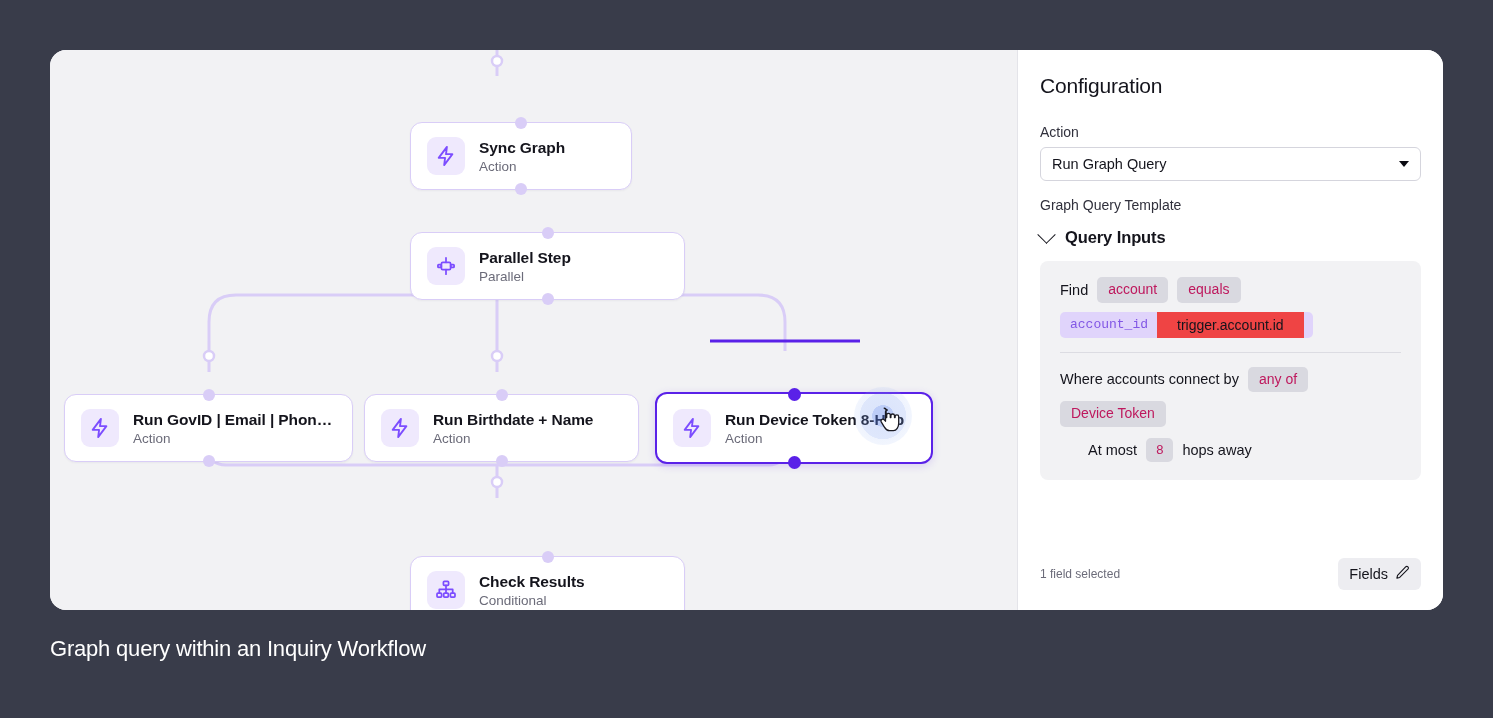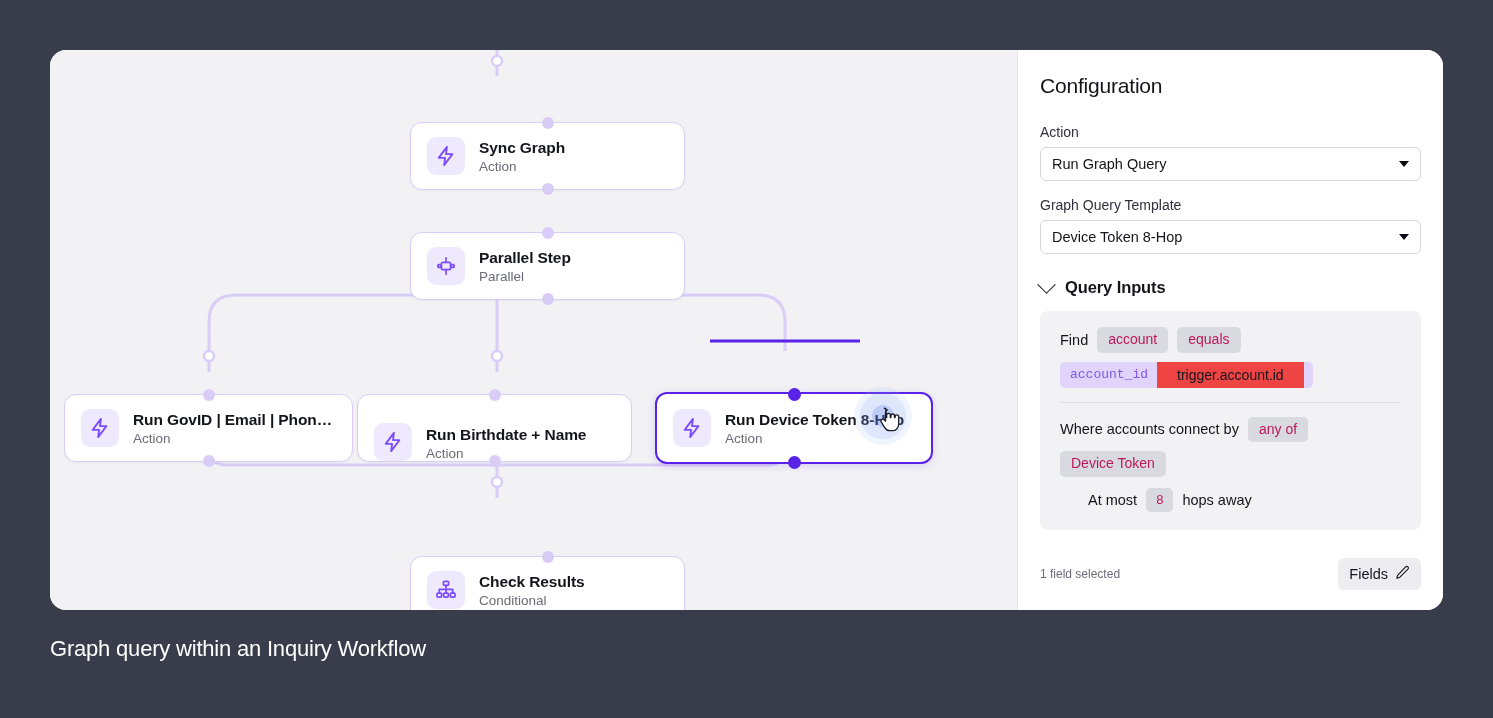--- a/index.html
+++ b/index.html
@@ -258,21 +258,21 @@
           <circle cx="735" cy="376" r="5"></circle>
           <circle cx="447" cy="432" r="5"></circle>
         </g>
 
         <g fill="none" stroke="#5a21e8" stroke-width="3">
           <path d="M660 291 L810 291"></path>
           <path d="M660 362 L810 362"></path>
         </g>
       </svg>
 
-      <div class="node" style="left:360px; top:72px; width:275px; height:68px;">
+      <div class="node" style="left:360px; top:72px; width:222px; height:68px;">
         <span class="dot top"></span>
         <span class="node-icon">
           <svg width="22" height="22" viewBox="0 0 24 24" fill="none" stroke="#7c4dff" stroke-width="2" stroke-linecap="round" stroke-linejoin="round">
             <polygon points="13 2 4 14 11 14 10 22 19 10 12 10 13 2"></polygon>
           </svg>
         </span>
         <span class="node-text">
           <span class="node-title">Sync Graph</span>
           <span class="node-sub">Action</span>
         </span>
@@ -304,21 +304,21 @@
             <polygon points="13 2 4 14 11 14 10 22 19 10 12 10 13 2"></polygon>
           </svg>
         </span>
         <span class="node-text">
           <span class="node-title">Run GovID | Email | Phon…</span>
           <span class="node-sub">Action</span>
         </span>
         <span class="dot bottom"></span>
       </div>
 
-      <div class="node" style="left:307px; top:344px; width:275px; height:68px;align-items:flex-end;">
+      <div class="node" style="left:314px; top:344px; width:275px; height:68px;">
         <span class="dot top"></span>
         <span class="node-icon">
           <svg width="22" height="22" viewBox="0 0 24 24" fill="none" stroke="#7c4dff" stroke-width="2" stroke-linecap="round" stroke-linejoin="round">
             <polygon points="13 2 4 14 11 14 10 22 19 10 12 10 13 2"></polygon>
           </svg>
         </span>
         <span class="node-text">
           <span class="node-title">Run Birthdate + Name</span>
           <span class="node-sub">Action</span>
         </span>
@@ -370,24 +370,20 @@
     <div class="panel">
       <div class="panel-title">Configuration</div>
 
       <div class="field-label">Action</div>
       <div class="select">
         <span>Run Graph Query</span>
         <span class="caret"></span>
       </div>
 
       <div class="field-label">Graph Query Template</div>
-      <div class="select">
-        <span>Device Token 8-Hop</span>
-        <span class="caret"></span>
-      </div>
 
       <div class="section-head">
         <span class="chev"></span>
         <span class="section-title">Query Inputs</span>
       </div>
 
       <div class="qbox">
         <div class="qrow">
           <span>Find</span>
           <span class="chip">account</span>

